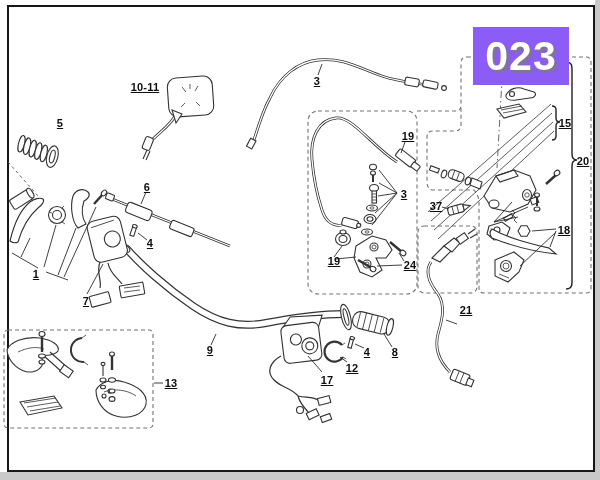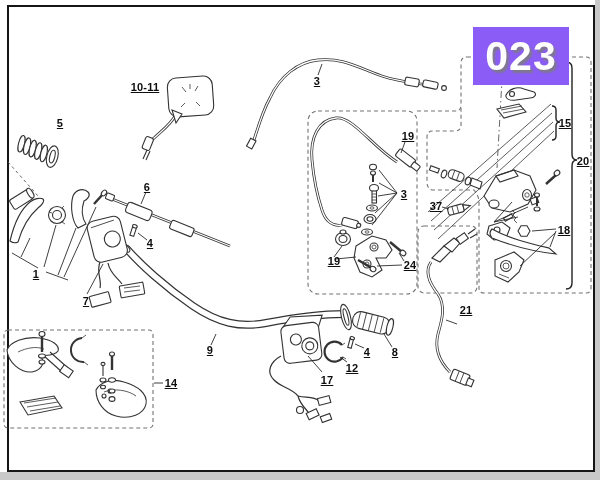--- a/index.html
+++ b/index.html
@@ -337,21 +337,21 @@
   <div class="lbl" style="left:150px;top:243px">4</div>
   <div class="lbl" style="left:367px;top:352px">4</div>
   <div class="lbl" style="left:60px;top:123px">5</div>
   <div class="lbl" style="left:147px;top:187px">6</div>
   <div class="lbl" style="left:86px;top:301px">7</div>
   <div class="lbl" style="left:395px;top:352px">8</div>
   <div class="lbl" style="left:210px;top:350px">9</div>
   <div class="lbl" style="left:145px;top:87px">10-11</div>
   <div class="lbl" style="left:352px;top:368px">12</div>
   <div class="lbl" style="left:327px;top:380px">17</div>
-  <div class="lbl" style="left:171px;top:383px">14</div>
+  <div class="lbl" style="left:171px;top:383px">13</div>
   <div class="lbl" style="left:565px;top:123px">15</div>
   <div class="lbl" style="left:334px;top:261px">19</div>
   <div class="lbl" style="left:404px;top:194px">3</div>
   <div class="lbl" style="left:564px;top:230px">18</div>
   <div class="lbl" style="left:408px;top:136px">19</div>
   <div class="lbl" style="left:583px;top:161px">20</div>
   <div class="lbl" style="left:466px;top:310px">21</div>
   <div class="lbl" style="left:436px;top:206px">37</div>
   <div class="lbl" style="left:410px;top:265px">24</div>
 

